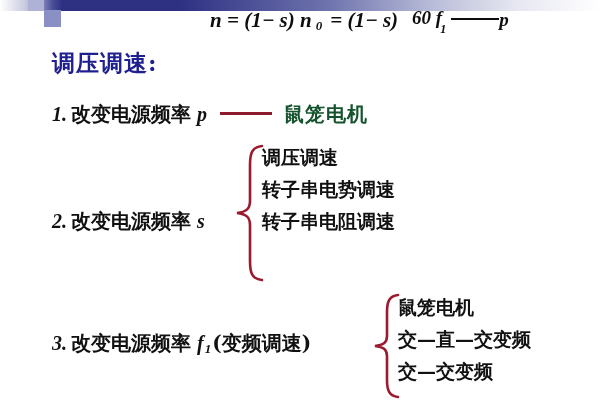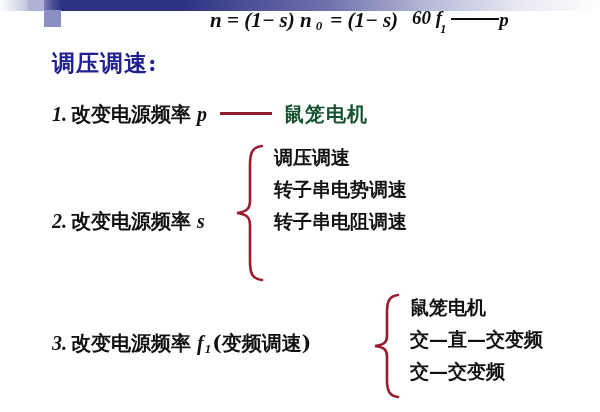--- a/index.html
+++ b/index.html
@@ -183,21 +183,20 @@
   }
 
   
   .sublist {
     position: absolute;
     font-family: "DejaVu Serif", "Liberation Serif", serif;
     font-size: 19px;
     font-weight: bold;
     color: #111111;
     white-space: nowrap;
-    margin-left: 12px;
   }
   .sublist .sub-line {
     line-height: 1.0;
     margin-bottom: 13px;
   }
   .sublist .sub-line:last-child { margin-bottom: 0; }
 
   #sublist2 { left: 262px; top: 148px; }
   #sublist3 { left: 398px; top: 298px; }
 

